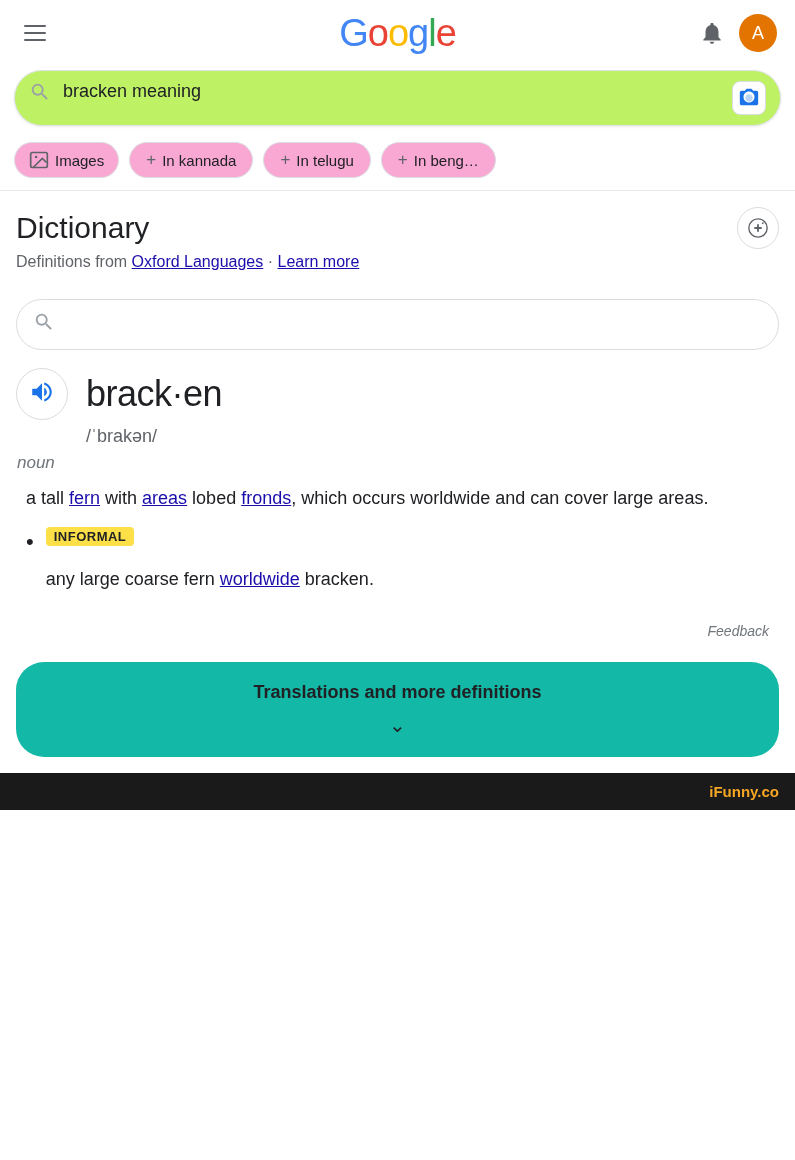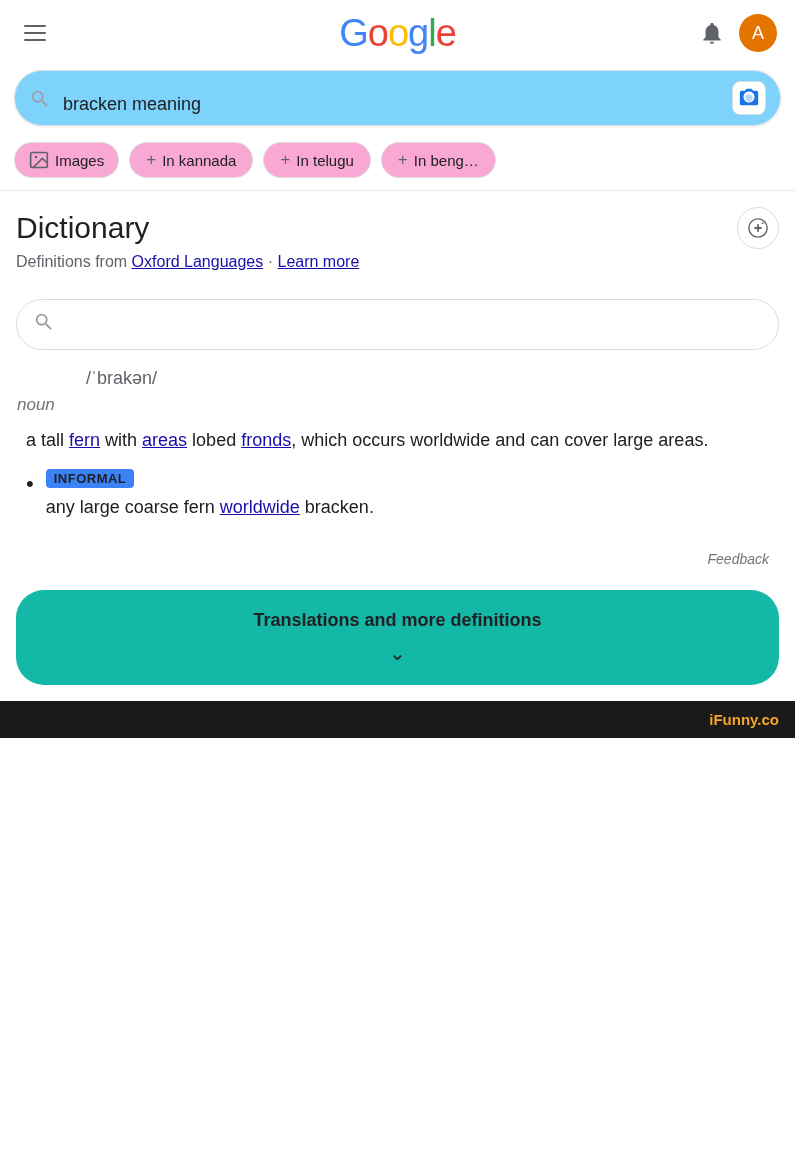--- a/index.html
+++ b/index.html
@@ -80,25 +80,25 @@
       font-weight: 500;
       cursor: pointer;
     }
 
     
     .search-bar-wrap {
       padding: 8px 14px 10px 14px;
     }
     .search-bar {
       display: flex;
-      align-items: flex-end;
+      align-items: flex-start;
       border: 1.5px solid #dfe1e5;
       border-radius: 28px;
       padding: 10px 14px;
-      background: #7dd3fc;
+      background: #bef264;
       box-shadow: 0 1px 3px rgba(0,0,0,0.08);
     }
     .search-icon-left {
       color: #9aa0a6;
       font-size: 20px;
       margin-right: 12px;
     }
     .search-input-text {
       flex: 1;
       font-size: 18px;
@@ -281,28 +281,28 @@
       margin-bottom: 10px;
     }
     .bullet {
       font-size: 22px;
       color: #202124;
       line-height: 1.4;
     }
     .informal-content {}
     .informal-badge {
       display: inline-block;
-      background: #3b82f6;
+      background: #fde047;
       border-radius: 4px;
       font-size: 13px;
       font-weight: 700;
       color: #202124;
       letter-spacing: 0.5px;
       padding: 2px 8px;
-      margin-bottom: 6px;
+      margin-bottom: 20px;
     }
     .informal-def {
       font-size: 18px;
       color: #202124;
       line-height: 1.55;
     }
     .informal-def a, .informal-def span.def-link {
       color: #1a0dab;
       text-decoration: underline;
       cursor: pointer;
@@ -454,20 +454,35 @@
     <div class="word-search-box">
       <span class="word-search-icon">
         <svg width="22" height="22" viewBox="0 0 24 24" fill="none">
           <path d="M15.5 14h-.79l-.28-.27A6.471 6.471 0 0 0 16 9.5 6.5 6.5 0 1 0 9.5 16c1.61 0 3.09-.59 4.23-1.57l.27.28v.79l5 4.99L20.49 19l-4.99-5zm-6 0C7.01 14 5 11.99 5 9.5S7.01 5 9.5 5 14 7.01 14 9.5 11.99 14 9.5 14z" fill="#9aa0a6"></path>
         </svg>
       </span>
     </div>
   </div>
 
   <div class="word-entry">
+    <div class="word-header-row">
+      <div class="speaker-btn">
+        <span class="speaker-icon">
+          <svg width="26" height="26" viewBox="0 0 24 24">
+            <path d="M3 9v6h4l5 5V4L7 9H3zm13.5 3c0-1.77-1.02-3.29-2.5-4.03v8.05c1.48-.73 2.5-2.25 2.5-4.02z" fill="#1a73e8"></path>
+            <path d="M14 3.23v2.06c2.89.86 5 3.54 5 6.71s-2.11 5.85-5 6.71v2.06c4.01-.91 7-4.49 7-8.77s-2.99-7.86-7-8.77z" fill="#1a73e8"></path>
+          </svg>
+        </span>
+      </div>
+      <div>
+        <span class="word-headword">
+          <span>brack</span><span>·</span><span>en</span>
+        </span>
+      </div>
+    </div>
 
     <div class="word-pronunciation">/ˈbrakən/</div>
     <div class="word-pos">noun</div>
 
     <div class="definition-block">
       <p class="definition-text">
         a tall <span class="def-link">fern</span> with <span class="def-link">areas</span> lobed <span class="def-link">fronds</span>, which occurs worldwide and can cover large areas.
       </p>
 
       <div class="informal-row">

